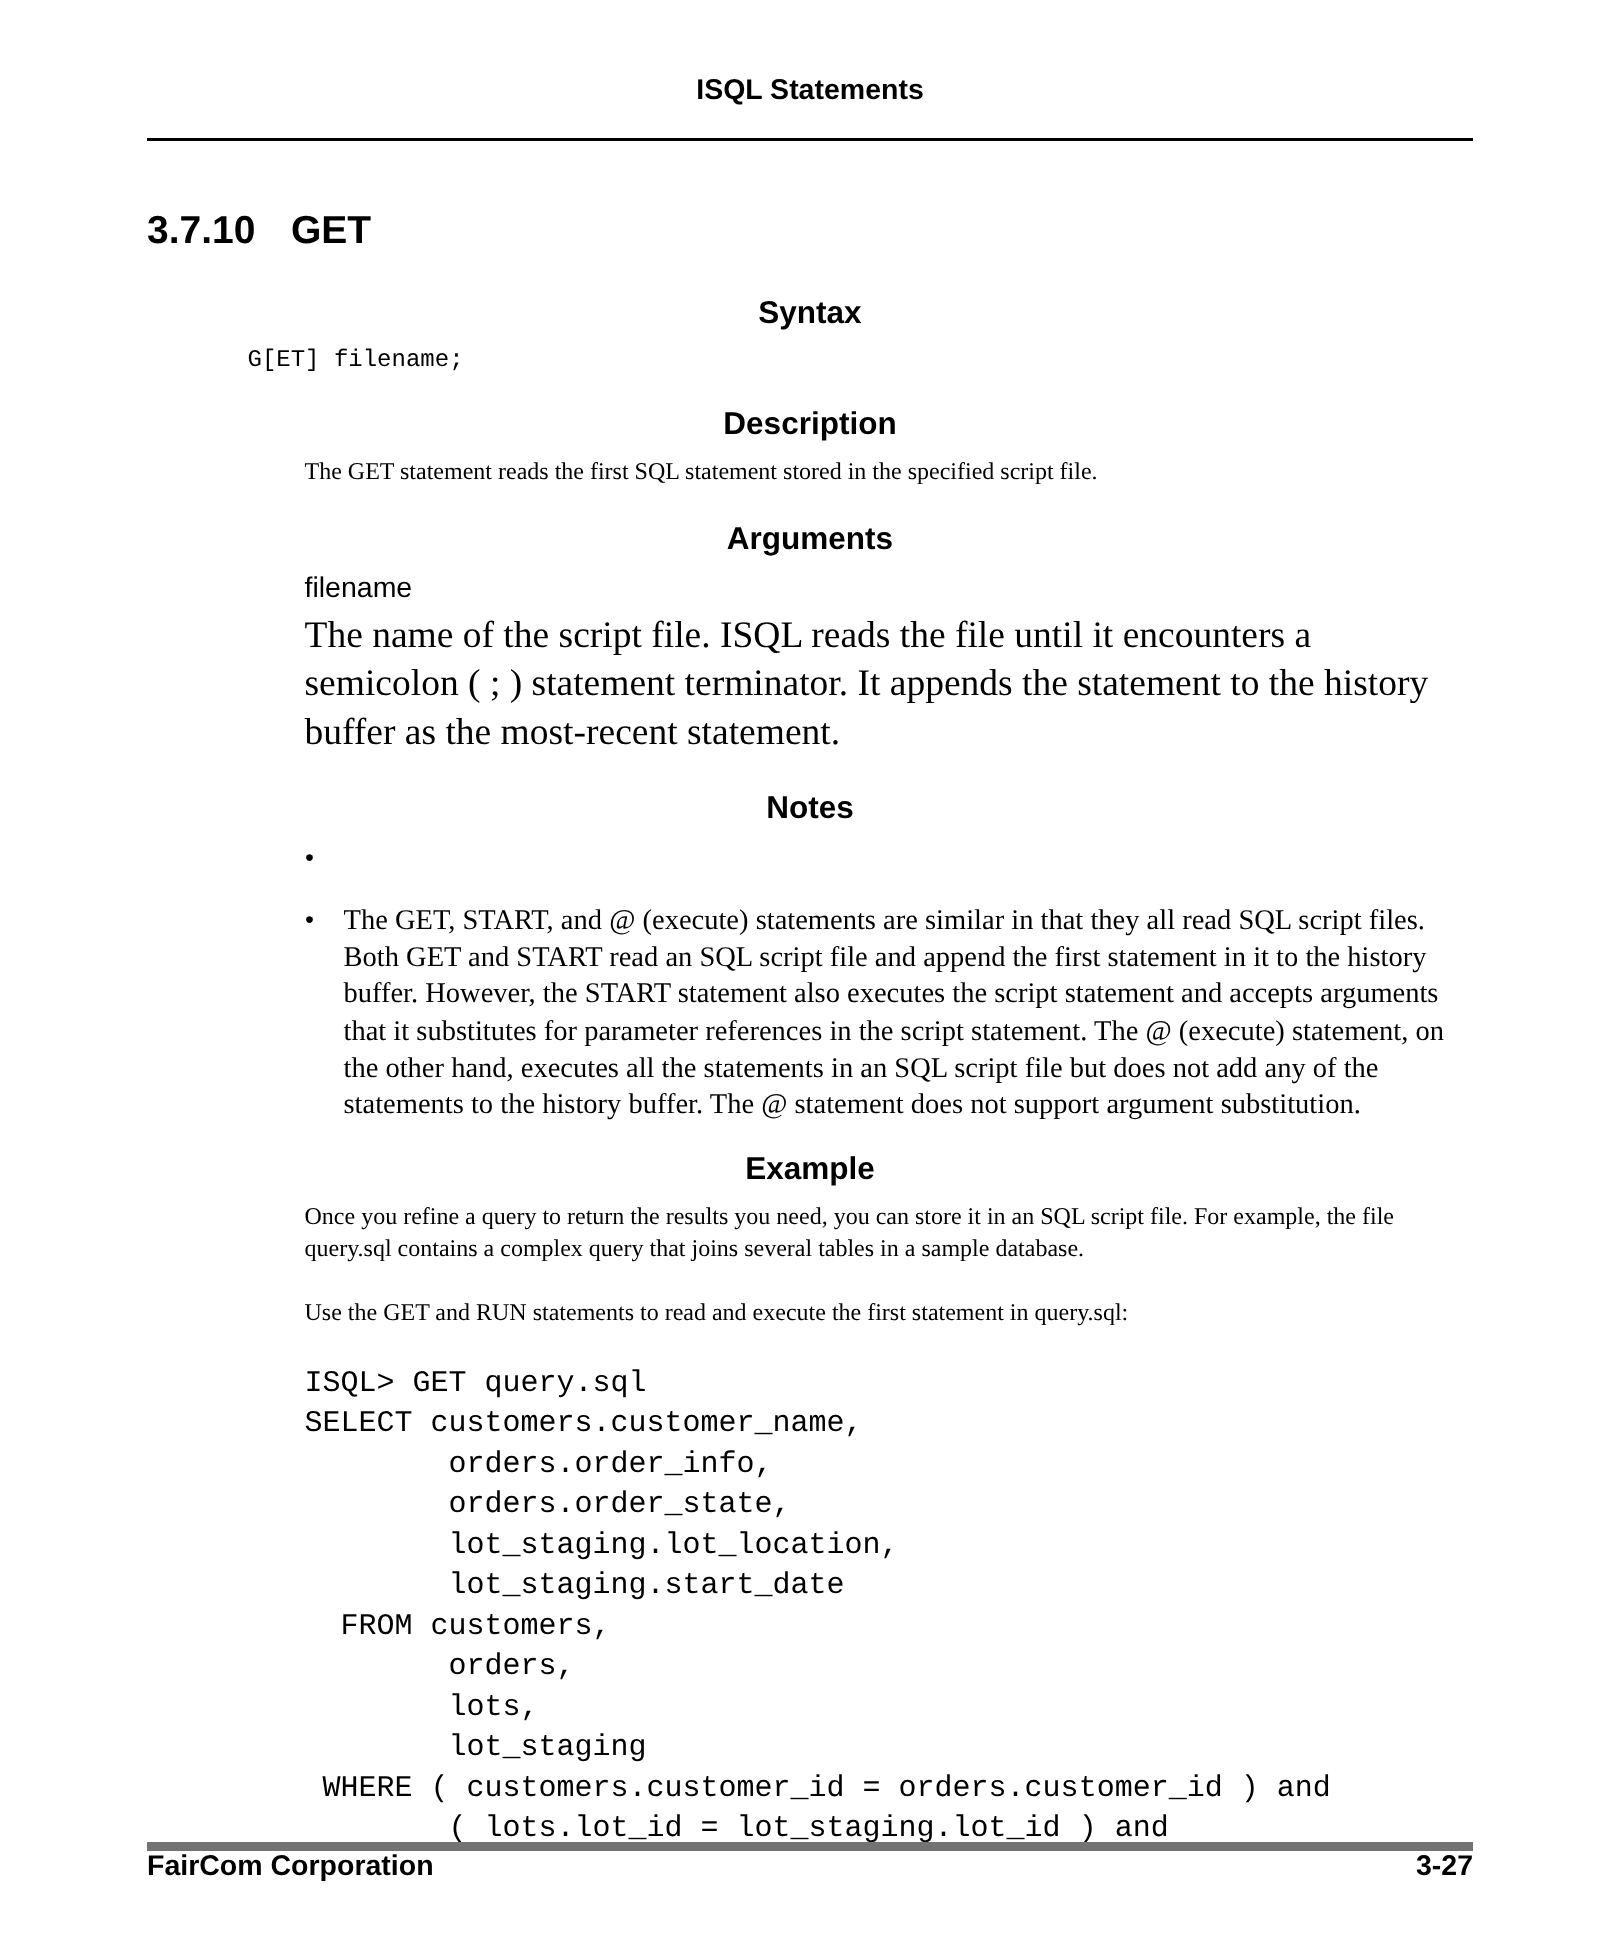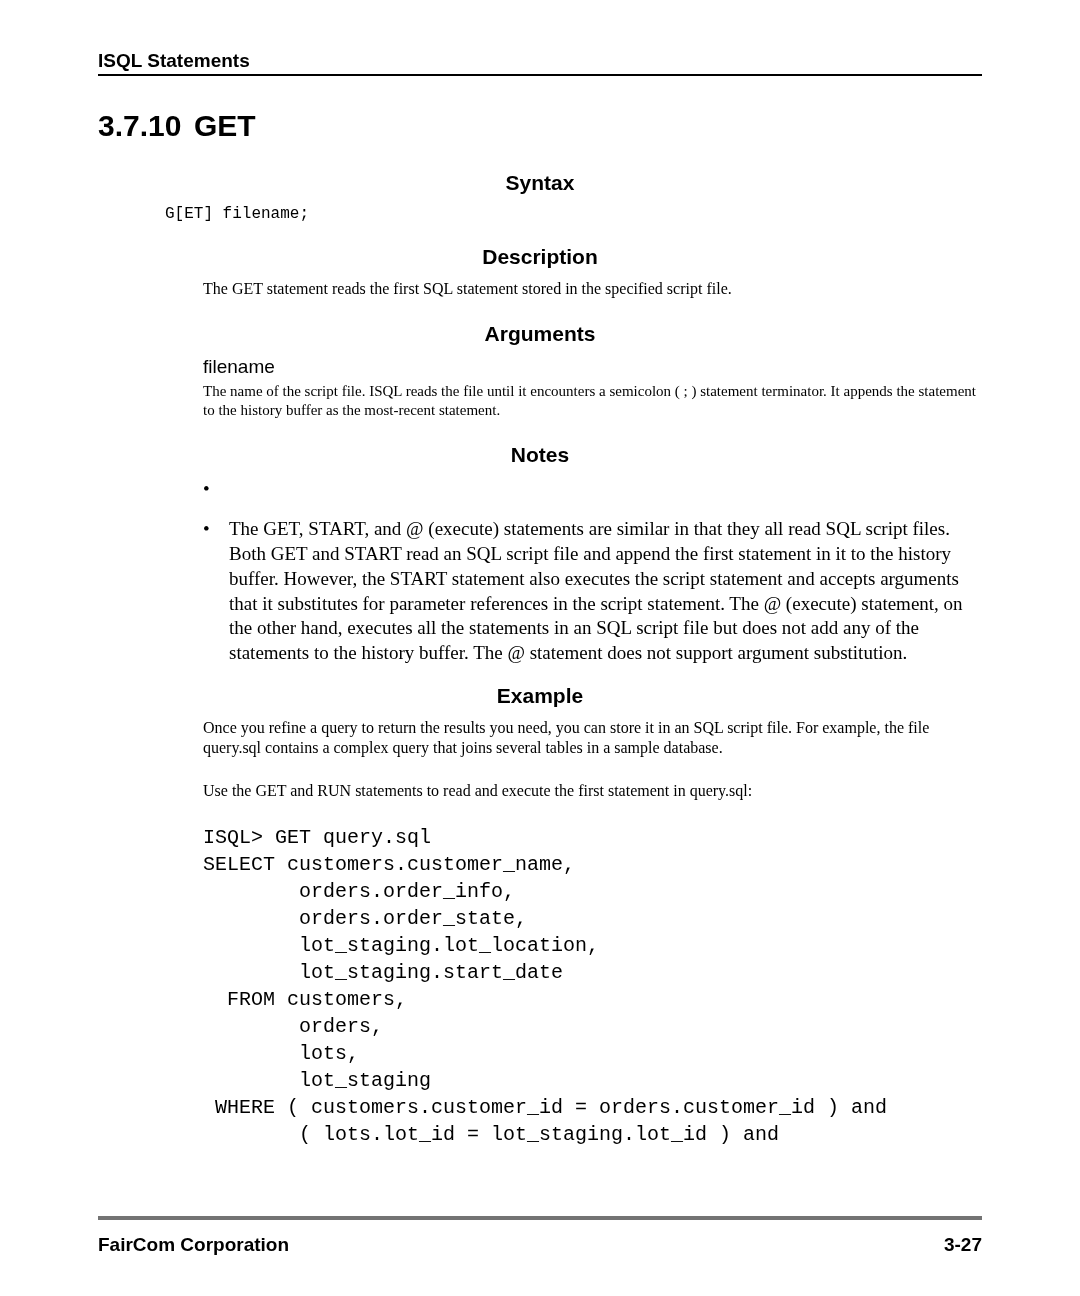--- a/index.html
+++ b/index.html
@@ -7,34 +7,34 @@
       width: 1080px;
       height: 1296px;
       background: #fff;
       padding: 50px 98px 40px 98px;
       font-family: "Times New Roman", Times, serif;
       color: #000;
       position: relative;
     }
     .header {
       display: flex;
-      justify-content: flex-start;
-      padding-bottom: 2px;
+      justify-content: center;
+      padding-bottom: 20px;
       border-bottom: 2px solid #000;
-      margin-bottom: 33px;
+      margin-bottom: 44px;
     }
     .header-title {
       font-family: Arial, Helvetica, sans-serif;
       font-weight: bold;
       font-size: 19px;
     }
     .section-number-line {
       font-family: Arial, Helvetica, sans-serif;
       font-weight: bold;
-      font-size: 30px;
+      font-size: 26px;
       margin-bottom: 28px;
     }
     .section-number { display: inline-block; width: 96px; }
     .subsection-heading {
       font-family: Arial, Helvetica, sans-serif;
       font-weight: bold;
       font-size: 21px;
       margin-bottom: 10px;
       text-align: center;
     }
@@ -51,21 +51,21 @@
       margin-bottom: 22px;
       line-height: 1.3;
     }
     .arg-name {
       font-family: Arial, Helvetica, sans-serif;
       font-size: 19px;
       margin-left: 105px;
       margin-bottom: 4px;
     }
     .arg-desc {
-      font-size: 15px;
+      font-size: 25px;
       margin-left: 105px;
       margin-bottom: 22px;
       line-height: 1.3;
     }
     .notes-list {
       margin-left: 105px;
       margin-bottom: 18px;
     }
     .note-item {
       display: flex;
@@ -86,22 +86,21 @@
       font-size: 20px;
       margin-left: 105px;
       white-space: pre;
       line-height: 1.35;
     }
     .footer {
       position: absolute;
       left: 98px;
       right: 98px;
       bottom: 40px;
-      border-top: 4px solid #737373;
-      padding-top: 14px;
+      border-top: 6px solid #737373;
       display: flex;
       justify-content: space-between;
       font-family: Arial, Helvetica, sans-serif;
       font-weight: bold;
       font-size: 19px;
     }
   </style>
 </head>
 <body>
 

